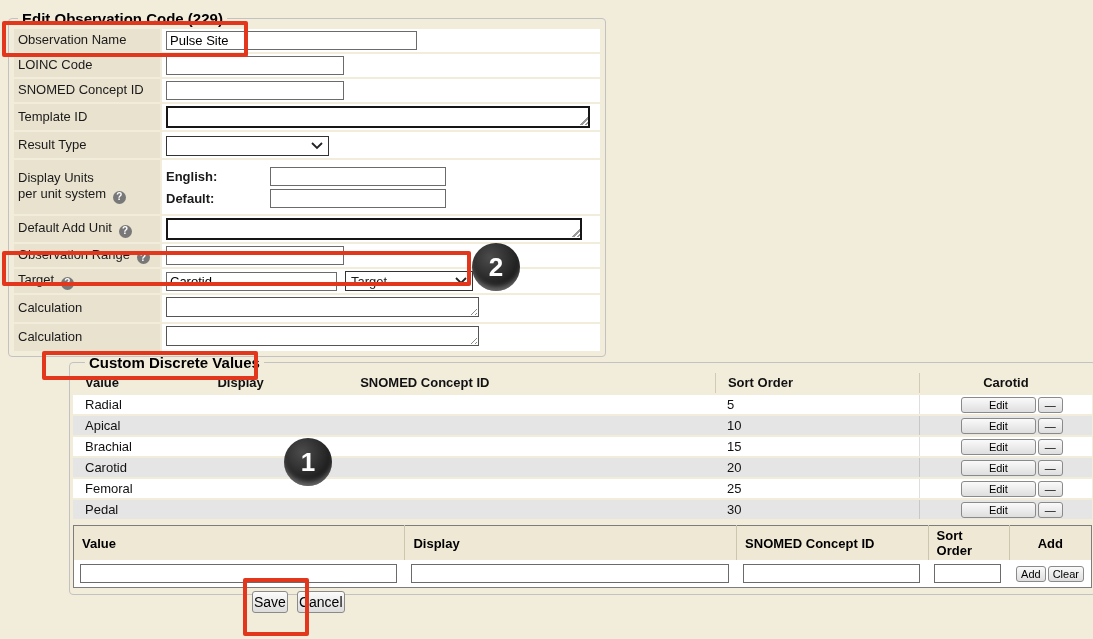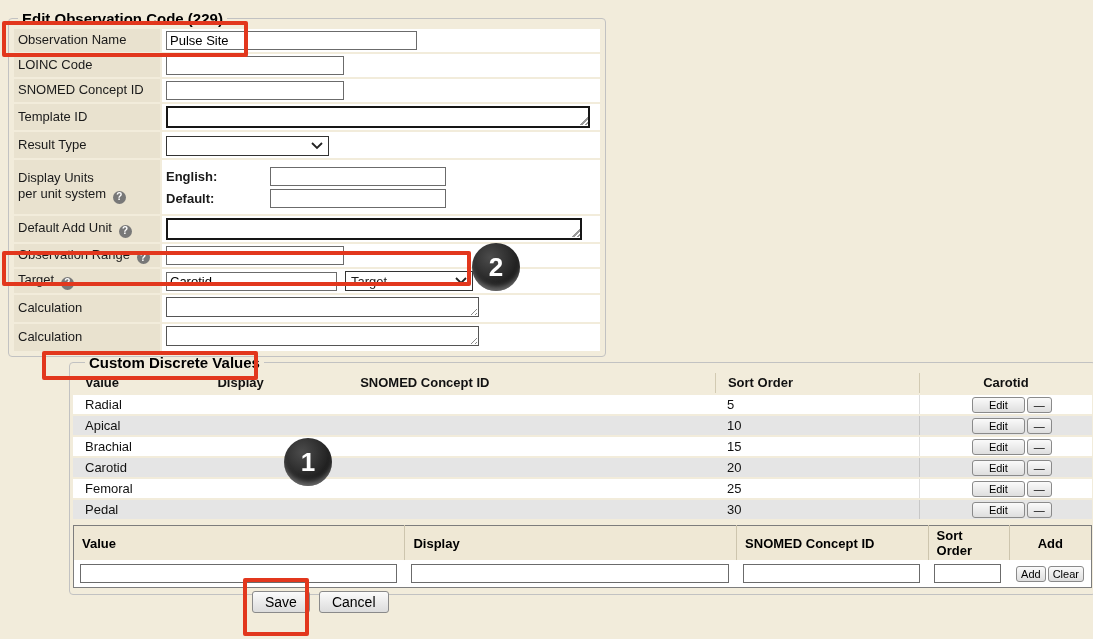--- a/index.html
+++ b/index.html
@@ -40,38 +40,38 @@
 
   
   table.dv{width:100%;border-spacing:0 2px;border-collapse:separate;font-size:13px;color:#111;}
   table.dv th{font-weight:bold;text-align:left;padding:2px 0 3px 12px;}
   table.dv th.sep{border-left:1px solid #d2cab2;}
   table.dv th.opt{text-align:center;padding-left:0;}
   table.dv td{height:19px;padding:0 0 0 12px;}
   tr.row-odd td{background:#ffffff;}
   tr.row-even td{background:#e5e5e5;}
   td.opt{text-align:center;padding-left:0;border-left:1px solid rgba(0,0,0,0.13);}
-  .mini-btn{font-size:11px;font-family:"Liberation Sans",sans-serif;padding:1px 16px;margin:0 1px;
+  .mini-btn{font-size:11px;font-family:"Liberation Sans",sans-serif;padding:1px 27px;margin:0 1px;
     border:1px solid #8a8a8a;border-radius:3px;background:linear-gradient(#fafafa,#dedede);cursor:pointer;}
   .mini-btn.dash{padding:1px 6px;}
 
   
   table.add{width:100%;margin-top:4px;border:1px solid #7d7d7d;border-collapse:collapse;font-size:13px;}
   table.add th{background:#efe8d5;font-weight:bold;text-align:left;padding:2px 8px;border-left:1px solid #cdc5ae;}
   table.add th:first-child{border-left:none;}
   table.add th.addh{text-align:center;padding:2px 2px;}
   table.add td{background:#fff;padding:4px 6px;}
   table.add input.txt{width:calc(100% - 10px);}
   td.addcell{white-space:nowrap;text-align:center;padding:4px 2px;}
   .tiny-btn{font-size:11px;font-family:"Liberation Sans",sans-serif;padding:1px 4px;margin:0 1px;
     border:1px solid #8a8a8a;border-radius:3px;background:linear-gradient(#fafafa,#dedede);cursor:pointer;}
 
   
   #actions{position:absolute;left:252px;top:591px;}
-  .btn{font-size:14px;font-family:"Liberation Sans",sans-serif;padding:2px 12px;margin-right:9px;
+  .btn{font-size:14px;font-family:"Liberation Sans",sans-serif;padding:2px 1px;margin-right:9px;
     border:1px solid #8a8a8a;border-radius:3px;background:linear-gradient(#fbfbfb,#dcdcdc);cursor:pointer;}
 
   
   .ann{position:absolute;z-index:20;pointer-events:none;}
   .hl{border:4px solid #e2371d;border-radius:2px;}
   .badge{width:48px;height:48px;border-radius:50%;color:#fff;font-weight:bold;font-size:26px;
     display:flex;align-items:center;justify-content:center;
     background:radial-gradient(circle at 38% 30%, #4c4c4c, #171717 75%);
     box-shadow:inset 0 -6px 5px -2px rgba(170,170,170,0.55);}
 </style>

